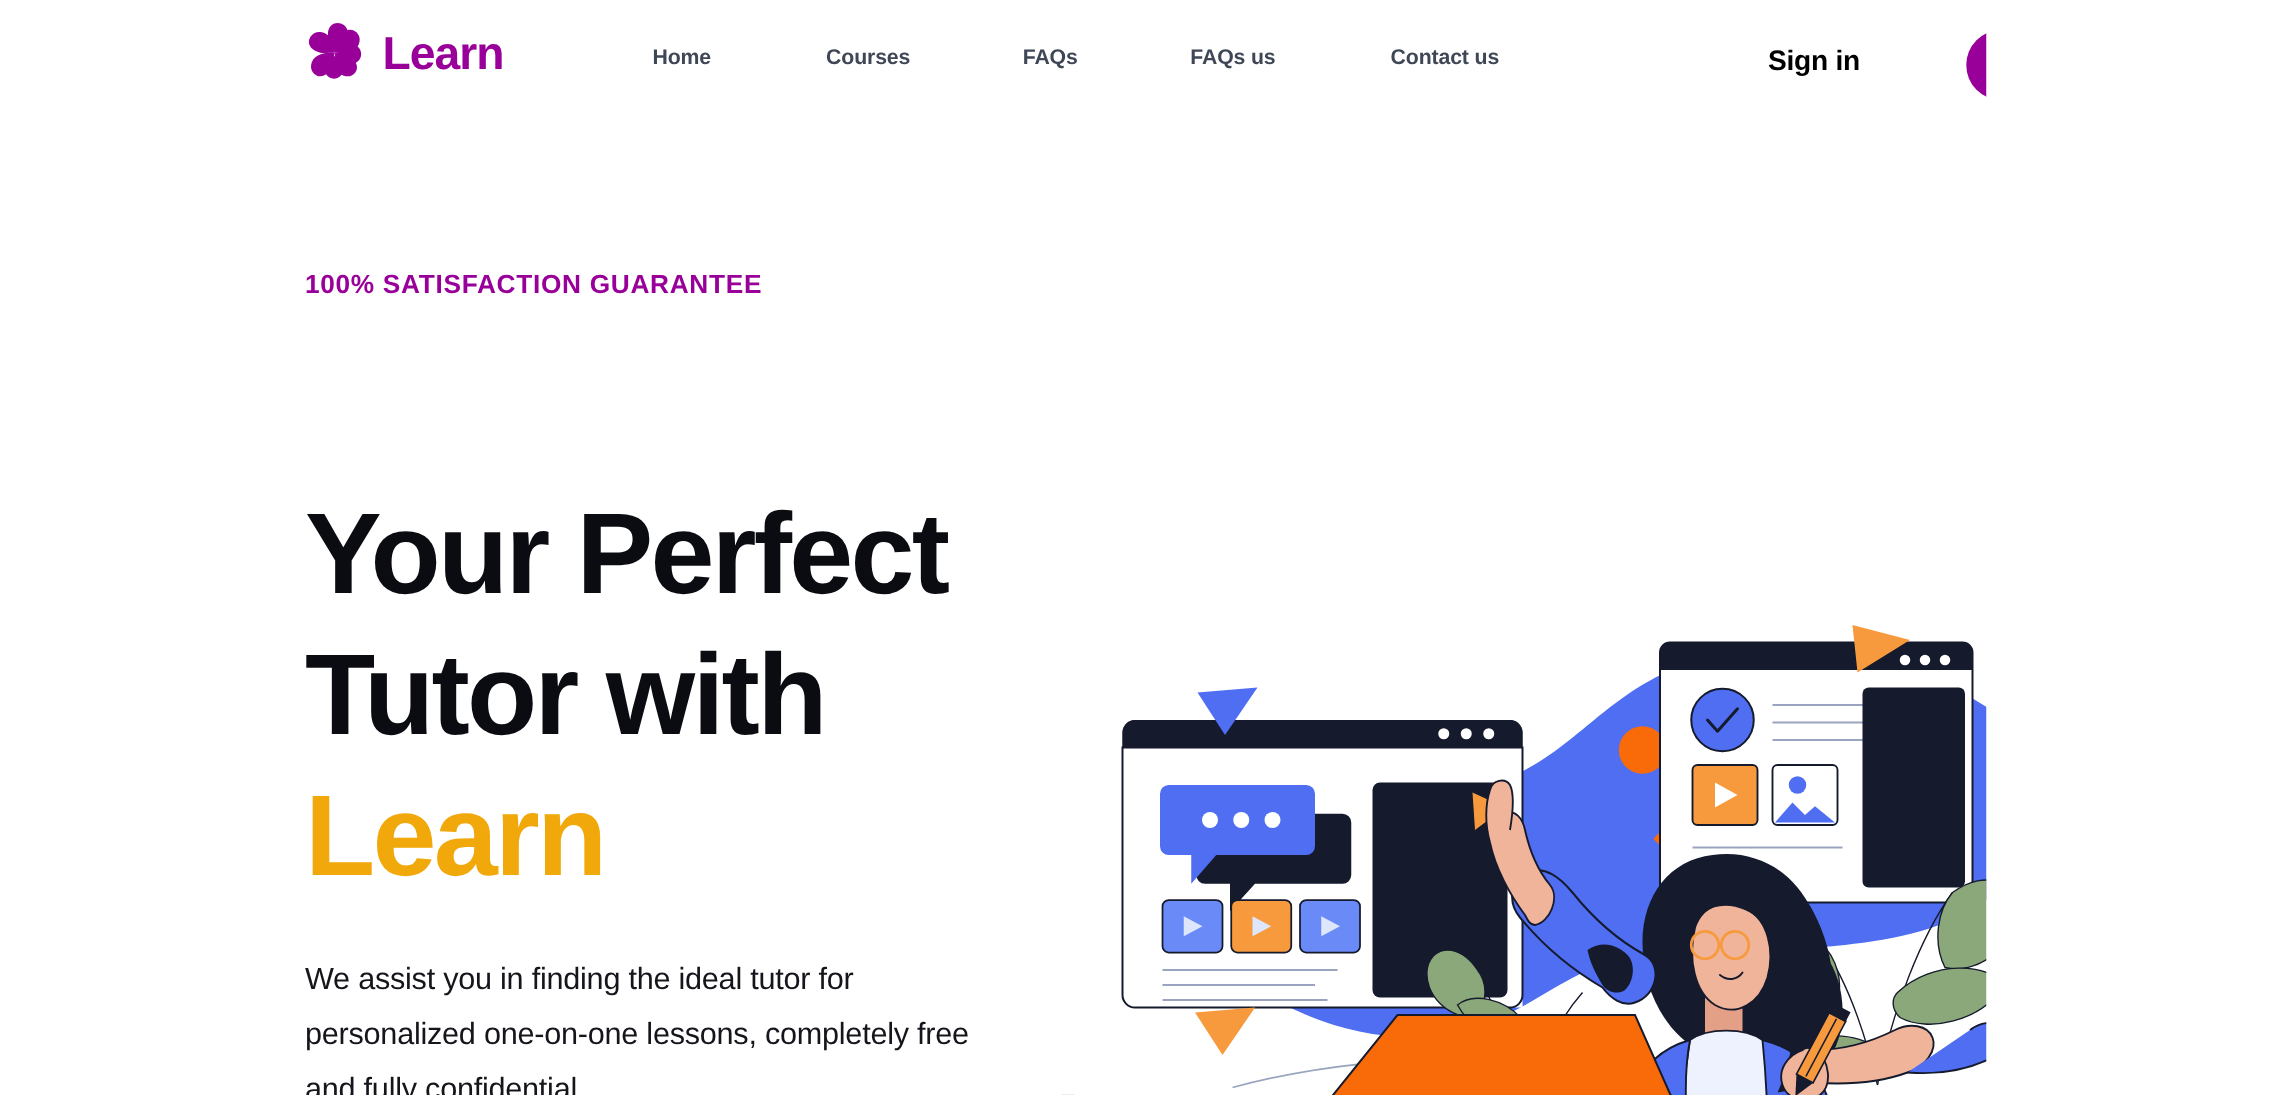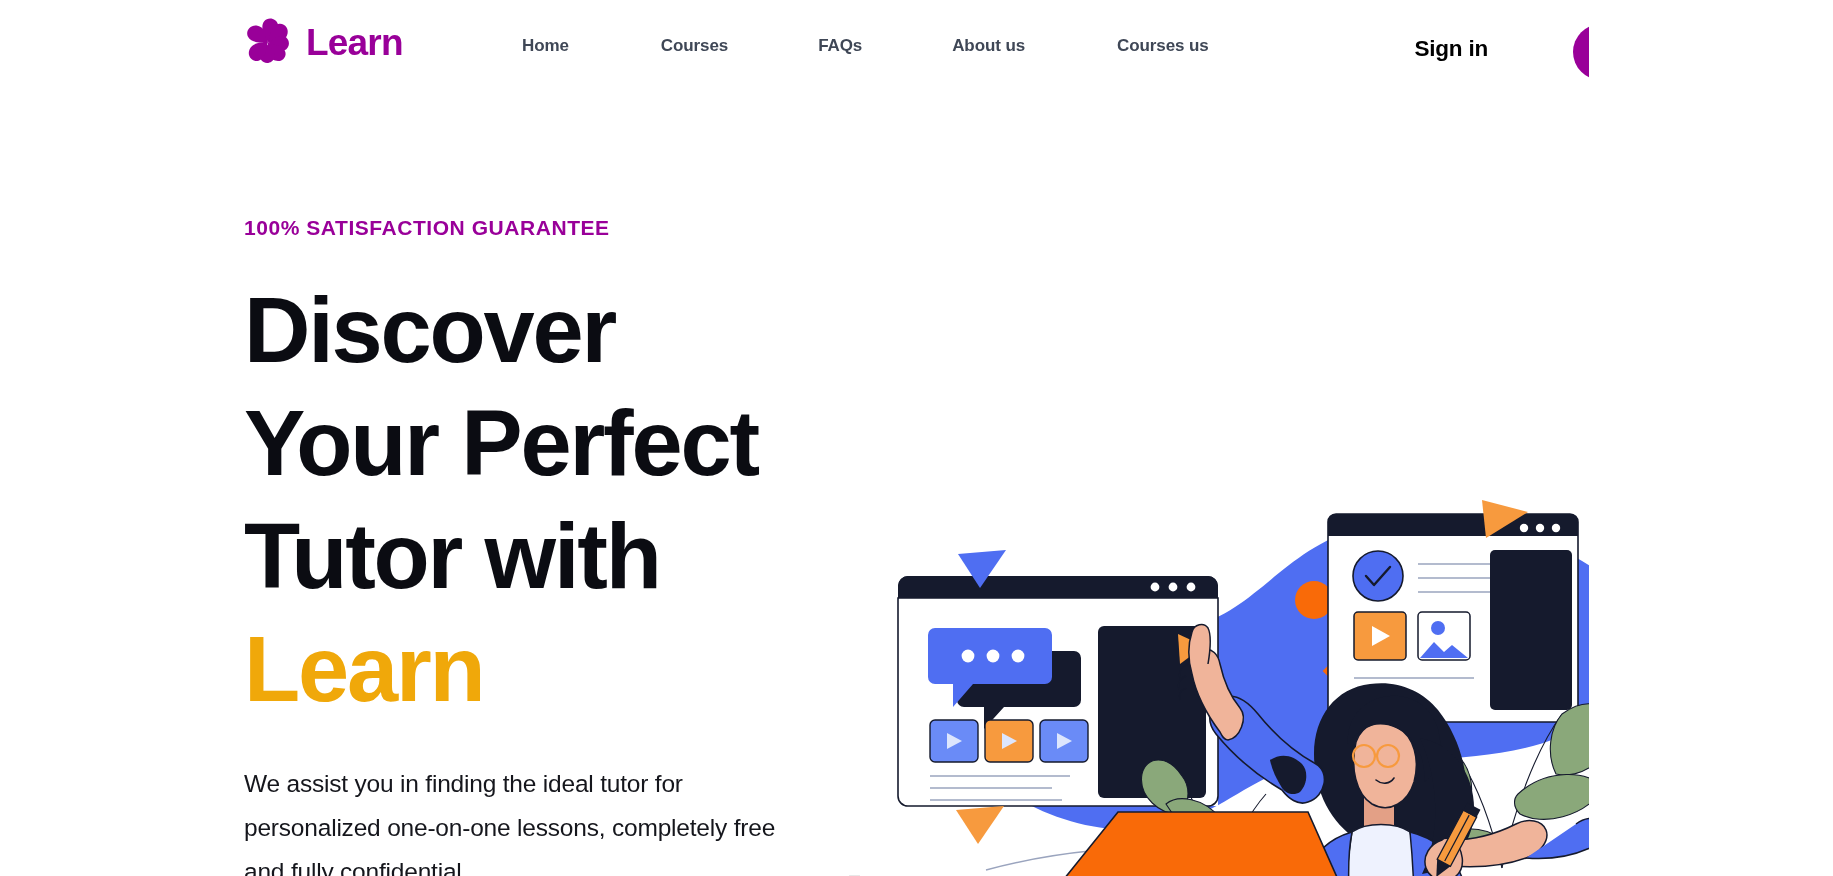--- a/index.html
+++ b/index.html
@@ -215,36 +215,36 @@
           </g>
         </svg>
       </span>
       <span class="brand-name">Learn</span>
     </a>
 
     <nav class="nav">
       <a class="nav-link i0" href="#">Home</a>
       <a class="nav-link i1" href="#">Courses</a>
       <a class="nav-link i2" href="#">FAQs</a>
-      <a class="nav-link i3" href="#">About us</a>
-      <a class="nav-link i4" href="#">Courses us</a>
+      <a class="nav-link i3" href="#">FAQs us</a>
+      <a class="nav-link i4" href="#">Contact us</a>
     </nav>
 
     <div class="auth">
       <a class="signin-link" href="#">Sign in</a>
       <button class="register-btn">Register</button>
     </div>
   </header>
 
   <section class="hero">
 
     <div class="hero-copy">
       <p class="eyebrow">100% SATISFACTION GUARANTEE</p>
       <h1 class="hero-title">
-        <span>Discover</span><br>
+        <br>
         <span>Your Perfect</span><br>
         <span>Tutor with</span><br>
         <span class="accent">Learn</span>
       </h1>
       <p class="hero-sub">We assist you in finding the ideal tutor for personalized one-on-one lessons, completely free and fully confidential.</p>
     </div>
 
     <div class="hero-art">
       <svg width="730" height="420" viewBox="0 0 730 420" xmlns="http://www.w3.org/2000/svg" aria-hidden="true">
         <defs>

